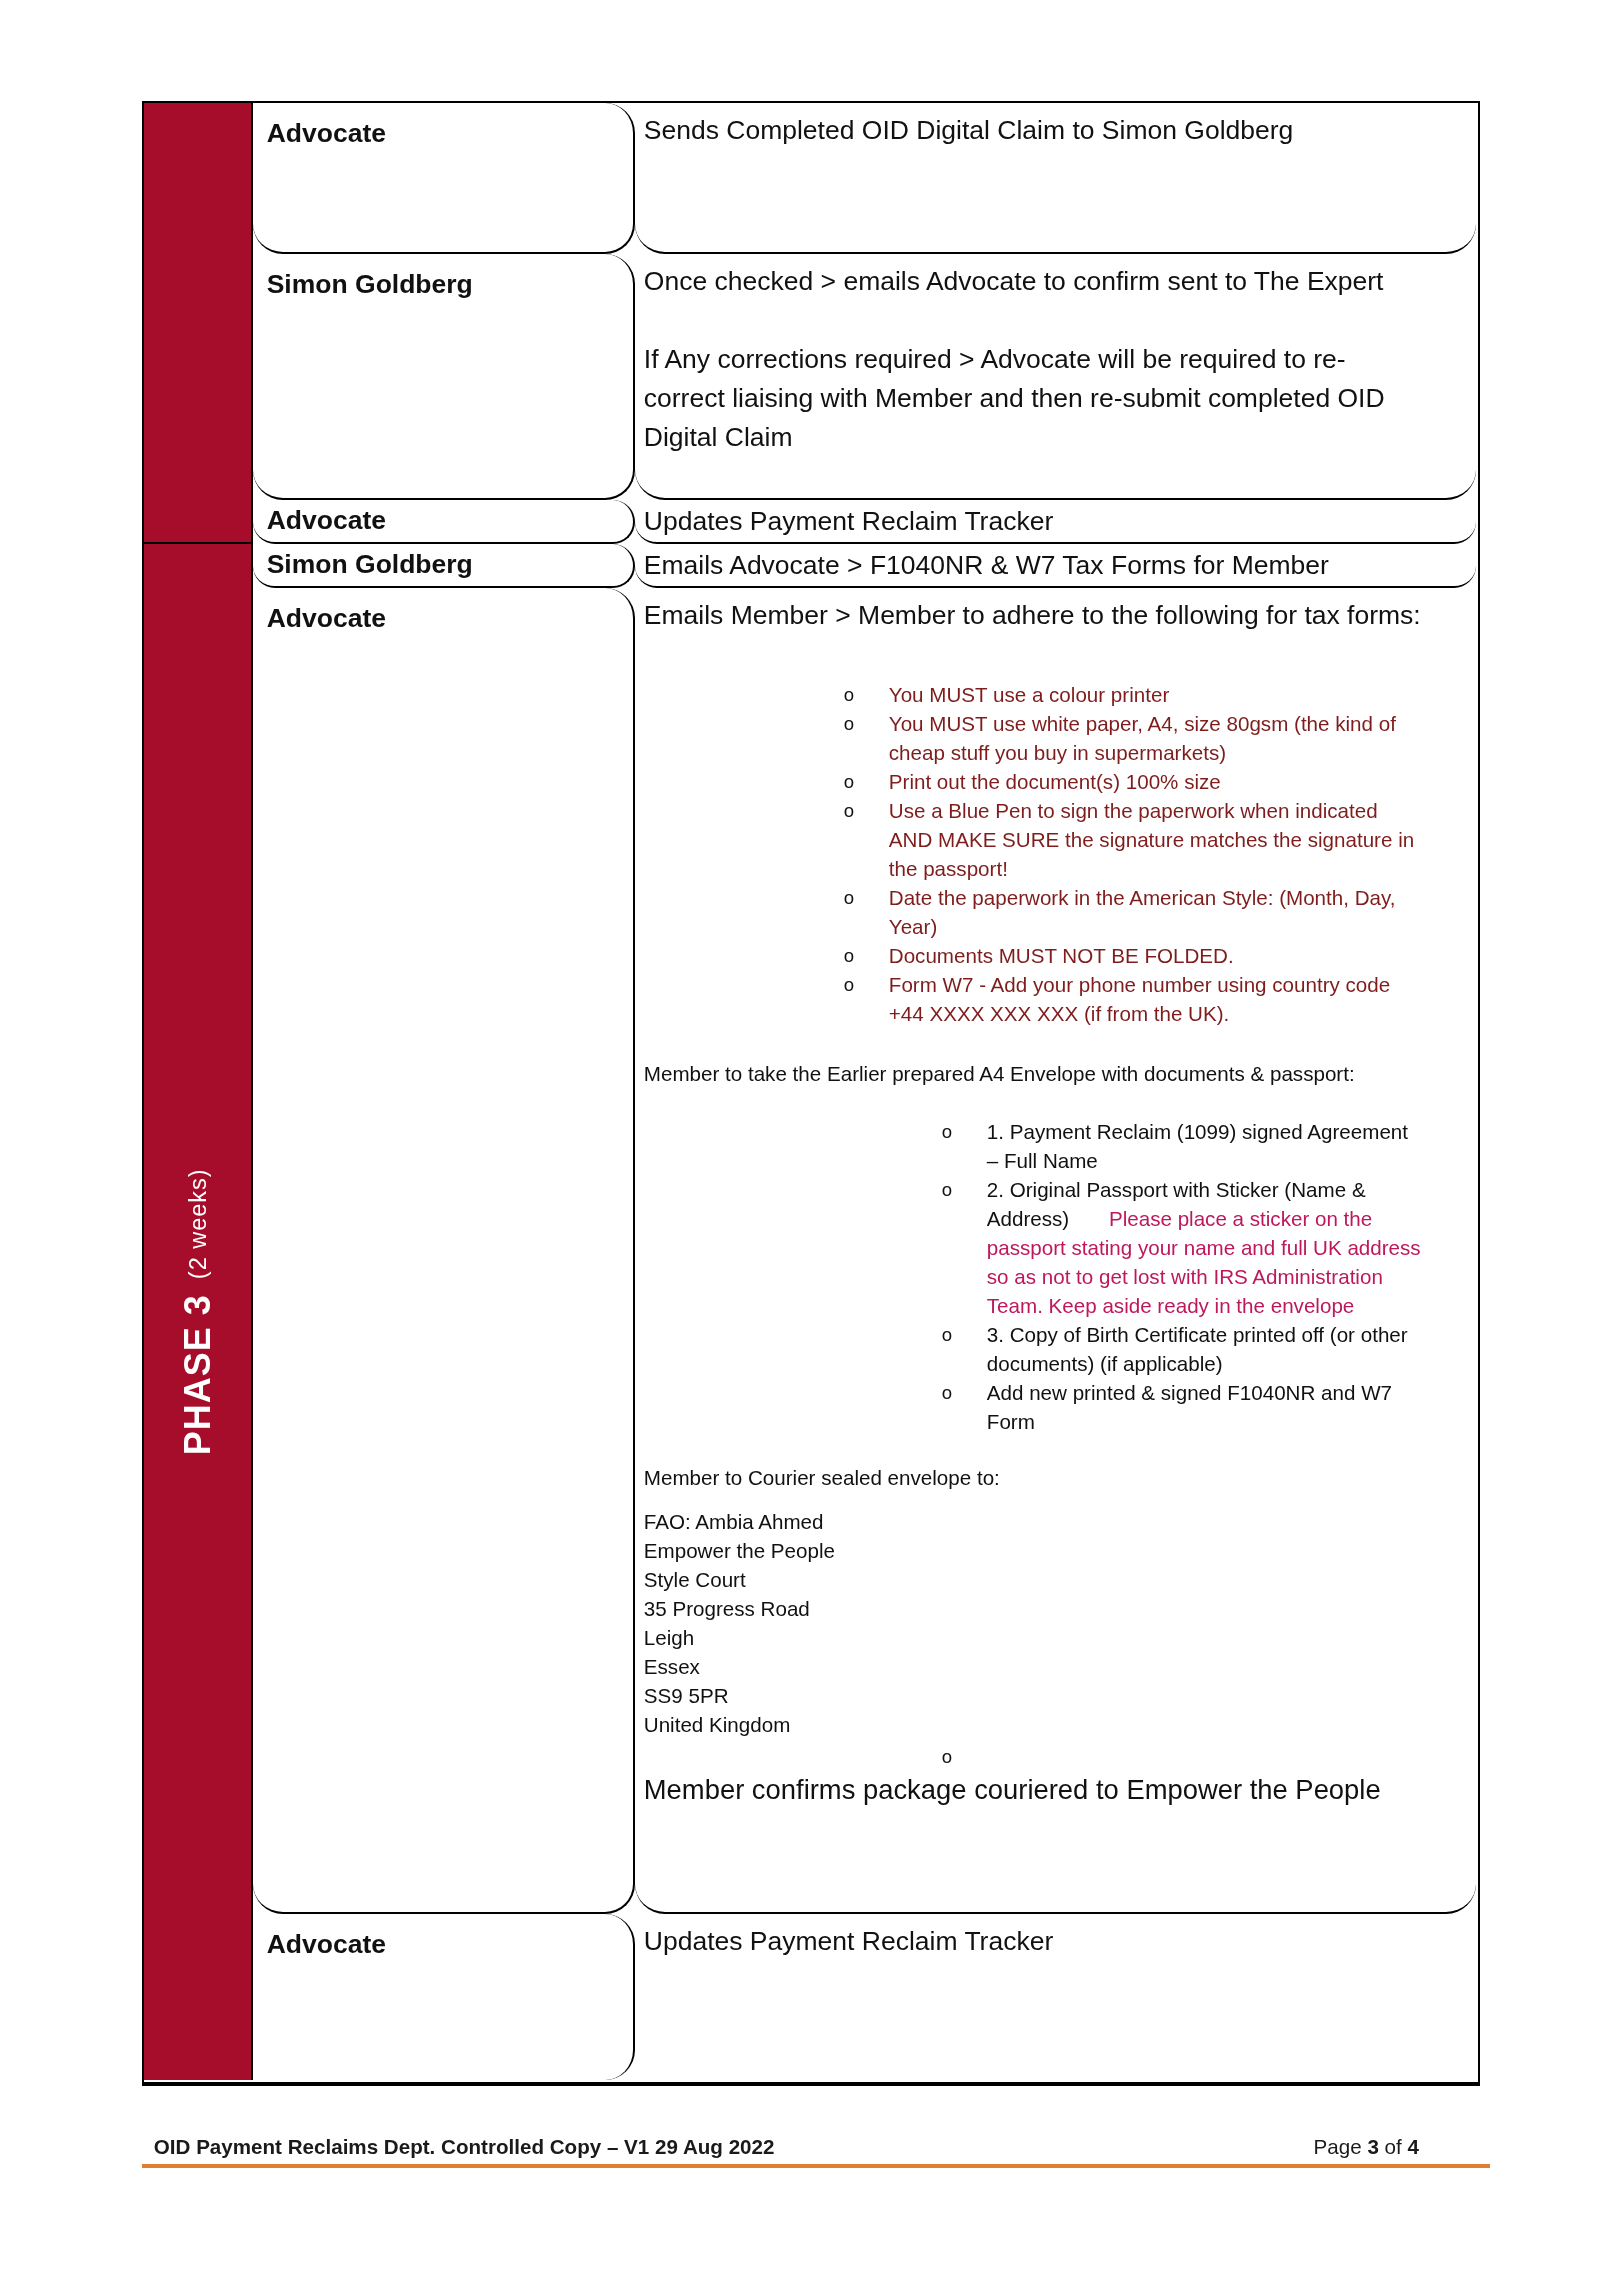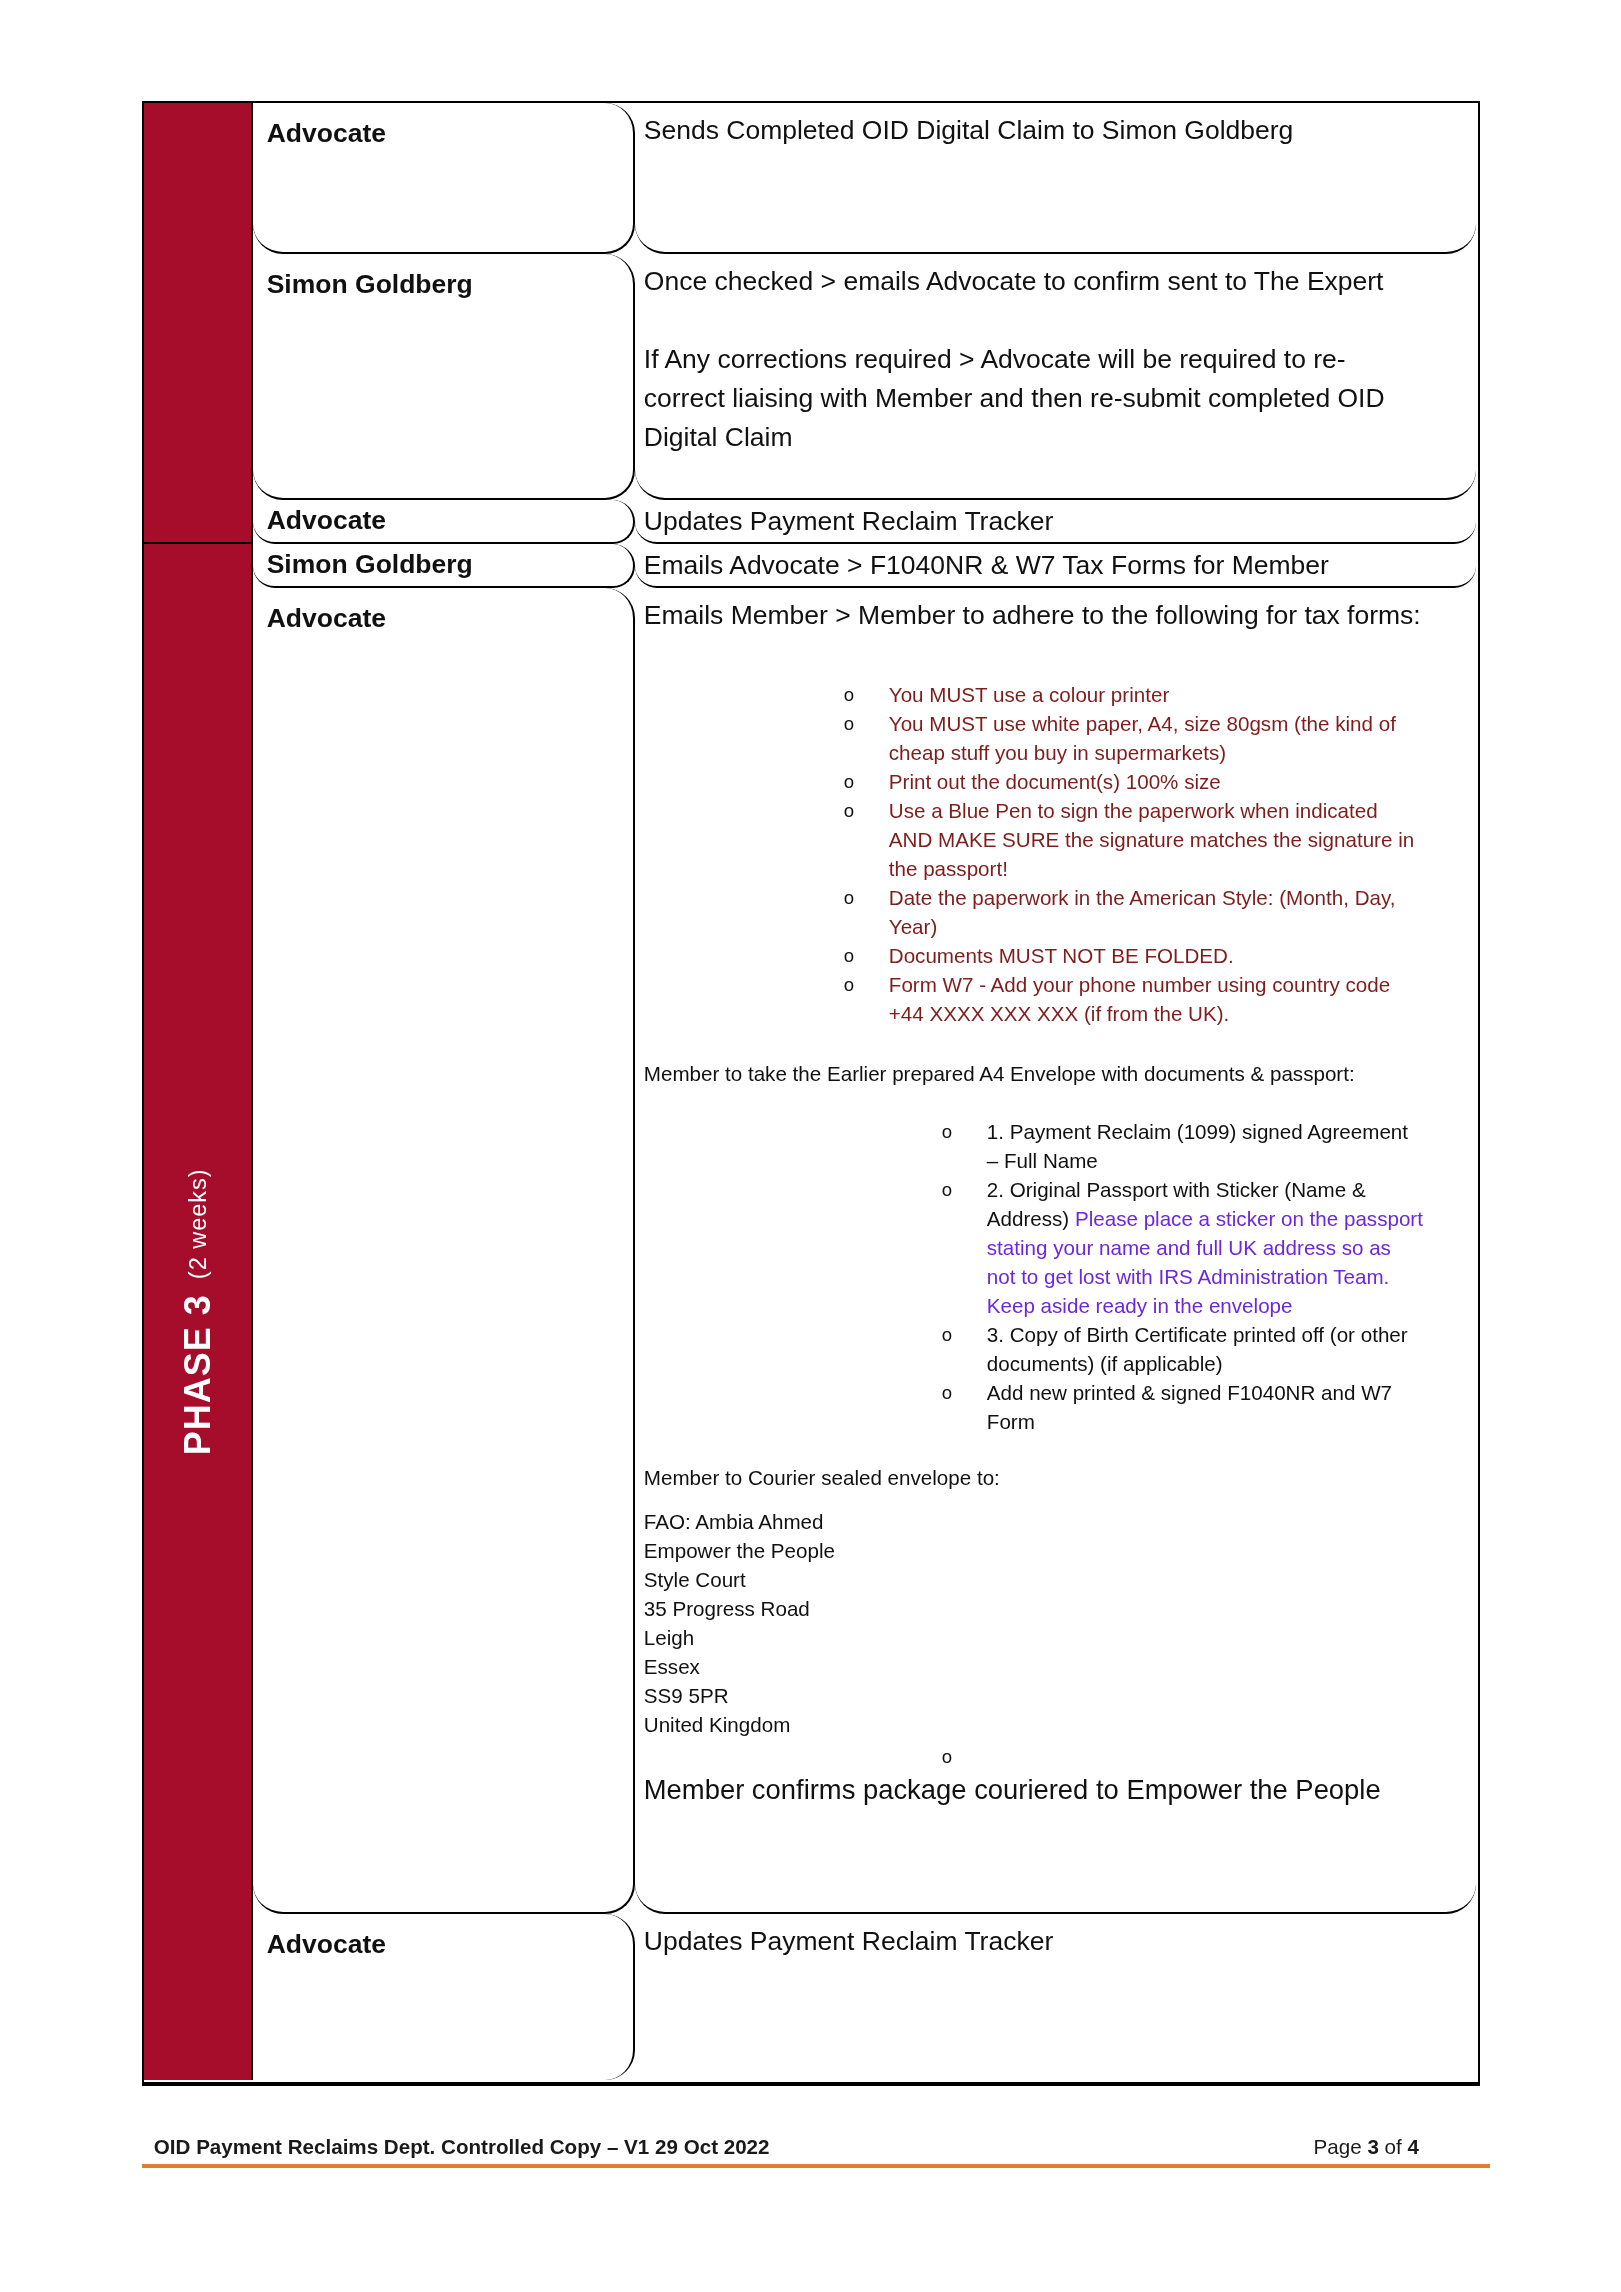--- a/index.html
+++ b/index.html
@@ -72,21 +72,21 @@
   .red-list li{padding-left:200px;}
   .num-list{margin-top:29px !important;}
   .num-list li{padding-left:298px;}
   .bullet{
     width:45px;flex:0 0 45px;
     font-size:18.6px;line-height:29px;color:#111;
   }
   .li-text{display:block;}
   .red-list .li-text{color:#7f1d1d;max-width:564px;}
   .num-list .li-text{color:#111;max-width:453px;}
-  .blue-note{color:#6d28d9;}
+  .blue-note{color:#be185d;margin-left:34px;}
   .envelope-intro{margin-top:31px !important;}
   .courier-intro{margin-top:27.4px !important;}
   .address-block{margin-top:15px;}
   .address-block p{margin:0;}
   .lone-bullet-line{padding-left:298px;margin-top:2px;height:29px;}
   .confirm-para{font-size:27.4px;line-height:39px;margin-top:0 !important;}
   
   .footer{
     position:absolute;left:142px;top:2136px;width:1348px;
     font-size:20.6px;line-height:21.6px;
@@ -224,21 +224,21 @@
       <span>Advocate</span>
     </div>
     <div class="cell action-cell last-col last-row">
       <p>Updates Payment Reclaim Tracker</p>
     </div>
 
   </div>
 
   <div class="footer">
     <div class="footer-row">
-      <span class="footer-left">OID Payment Reclaims Dept. Controlled Copy – V1 29 Oct 2022</span>
+      <span class="footer-left">OID Payment Reclaims Dept. Controlled Copy – V1 29 Aug 2022</span>
       <span class="footer-right">
         <span class="light">Page</span>
         <span class="strong">3</span>
         <span class="light">of</span>
         <span class="strong">4</span>
       </span>
     </div>
     <div class="footer-rule"></div>
   </div>
 

